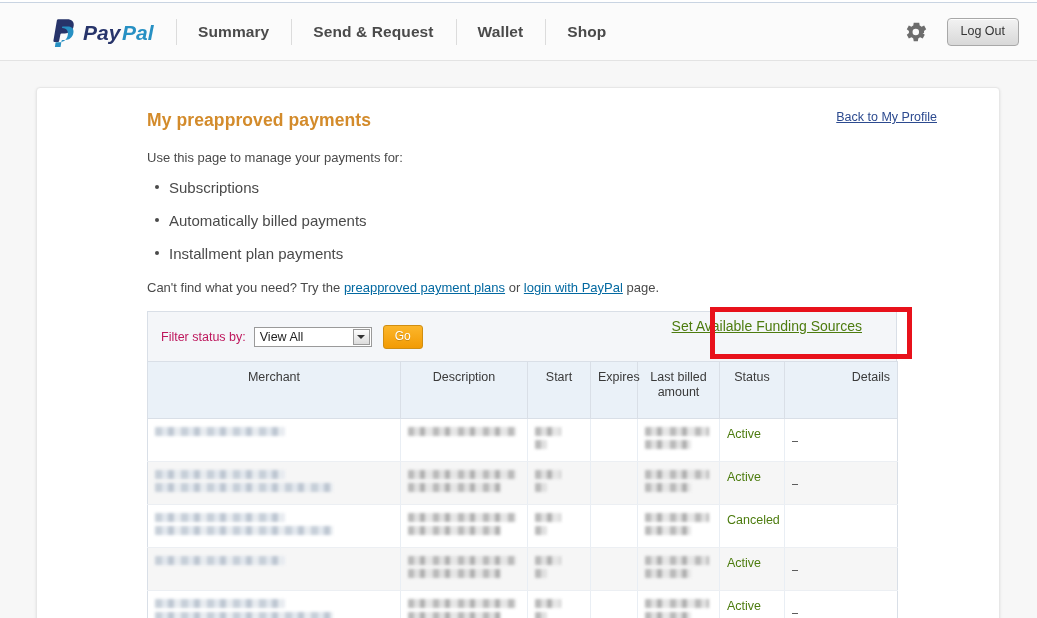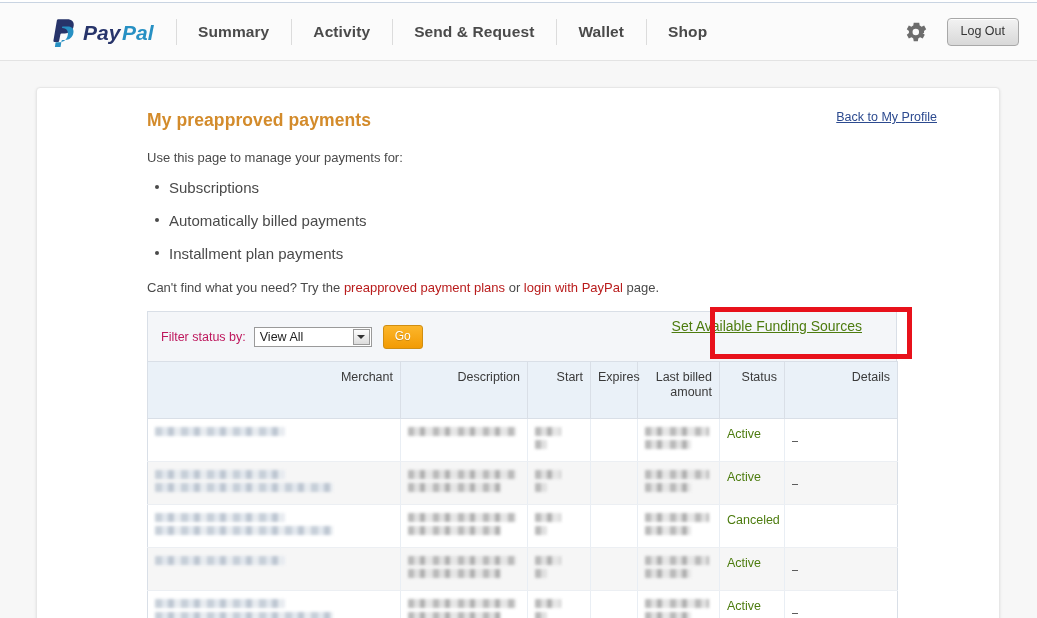--- a/index.html
+++ b/index.html
@@ -101,21 +101,21 @@
     padding-left: 22px;
     margin-bottom: 16px;
   }
   ul.bullets li::before {
     content: "";
     position: absolute; left: 8px; top: 6px;
     width: 4px; height: 4px; border-radius: 50%;
     background: #4a4a4a;
   }
   .helptext { font-size: 13px; color: #4a4a4a; margin: 12px 0 16px; }
-  .helptext a { color: #b91c1c; cursor: pointer; margin-top: 44px; }
+  .helptext a { color: #0369a1; text-decoration: underline; cursor: pointer; margin-top: 44px; }
 
   
   .panel-wrap { position: relative; width: 750px; }
 
   .filterbar {
     position: relative;
     height: 50px;
     background: #f4f6f9;
     border: 1px solid #d9dfe7;
     border-bottom: none;
@@ -179,21 +179,21 @@
     width: 750px;
     border-collapse: collapse;
     table-layout: fixed;
   }
   table.pp th {
     background: #eaf1f8;
     border: 1px solid #d9dfe7;
     font-size: 12.5px;
     font-weight: normal;
     color: #3a3a3a;
-    text-align: right;
+    text-align: center;
     vertical-align: top;
     padding: 8px 7px 18px;
     line-height: 1.18;
   }
   table.pp th.right { text-align: right; }
   table.pp td {
     border-left: 1px solid #e9eef4;
     border-right: 1px solid #e9eef4;
     border-bottom: 1px solid #eceff3;
     font-size: 12.5px;
@@ -246,21 +246,20 @@
       <path d="M11.6 6.2h6.1c3.3 0 5.2 1.7 4.8 4.7-.5 3.5-3.1 5.4-6.4 5.4h-2.4c-.4 0-.7.3-.8.7l-1 6.4c-.1.4-.4.7-.8.7H8.5c-.5 0-.8-.4-.7-.9l2.4-15.3c.1-.5.6-1 1.4-1.7z" fill="#2790c3" opacity="0"></path>
       <path d="M13.1 9.5h5.1c3.6 0 6 1.9 5.4 5.9-.7 4.6-3.9 7.2-8.2 7.2h-2.7c-.5 0-.9.4-1 .9l-1.1 6.8c-.1.5-.5.8-1 .8H6.3c-.6 0-1-.5-.9-1.1l3.1-19.6c.1-.6.7-1 1.4-1 1.1 0 2.2 0 3.2.1z" fill="#2790c3" opacity="0"></path>
       <path d="M12.3 9.6h5.4c4 0 6.3 2.1 5.7 6.2-.7 4.7-4 7.2-8.4 7.2h-2.5c-.5 0-.9.4-1 .9l-1 6.4c-.1.5-.5.8-1 .8H5.8c-.6 0-1-.5-.9-1.1l.7-4.7h3.3c4.6 0 8.2-2.7 8.9-7.6.4-2.6-.4-4.6-2-5.7-1-.6-2.3-.9-3.8-.9z" fill="#2790c3"></path>
       <text x="33" y="23" font-family="Liberation Sans, sans-serif" font-size="21" font-weight="bold" font-style="italic" fill="#27346a">Pay</text>
       <text x="72" y="23" font-family="Liberation Sans, sans-serif" font-size="21" font-weight="bold" font-style="italic" fill="#2790c3">Pal</text>
     </svg>
   </div>
 
   <div class="nav">
     <div class="nav-item">Summary</div>
-    <div class="nav-item">Activity</div>
     <div class="nav-item">Send &amp; Request</div>
     <div class="nav-item">Wallet</div>
     <div class="nav-item">Shop</div>
   </div>
 
   <div class="header-right">
     <svg class="gear" viewBox="0 0 24 24">
       <path fill="#6d6d6d" d="M19.4 13a7.8 7.8 0 0 0 0-2l2-1.6-1.9-3.3-2.4 1a7.6 7.6 0 0 0-1.7-1l-.4-2.6H9.9l-.4 2.6c-.6.2-1.2.6-1.7 1l-2.4-1L3.5 9.4l2 1.6a7.8 7.8 0 0 0 0 2l-2 1.6 1.9 3.3 2.4-1c.5.4 1.1.8 1.7 1l.4 2.6h3.8l.4-2.6c.6-.2 1.2-.6 1.7-1l2.4 1 1.9-3.3-2-1.6zM11.8 15a3 3 0 1 1 0-6 3 3 0 0 1 0 6z"></path>
     </svg>
     <button class="logout-btn">Log Out</button>

